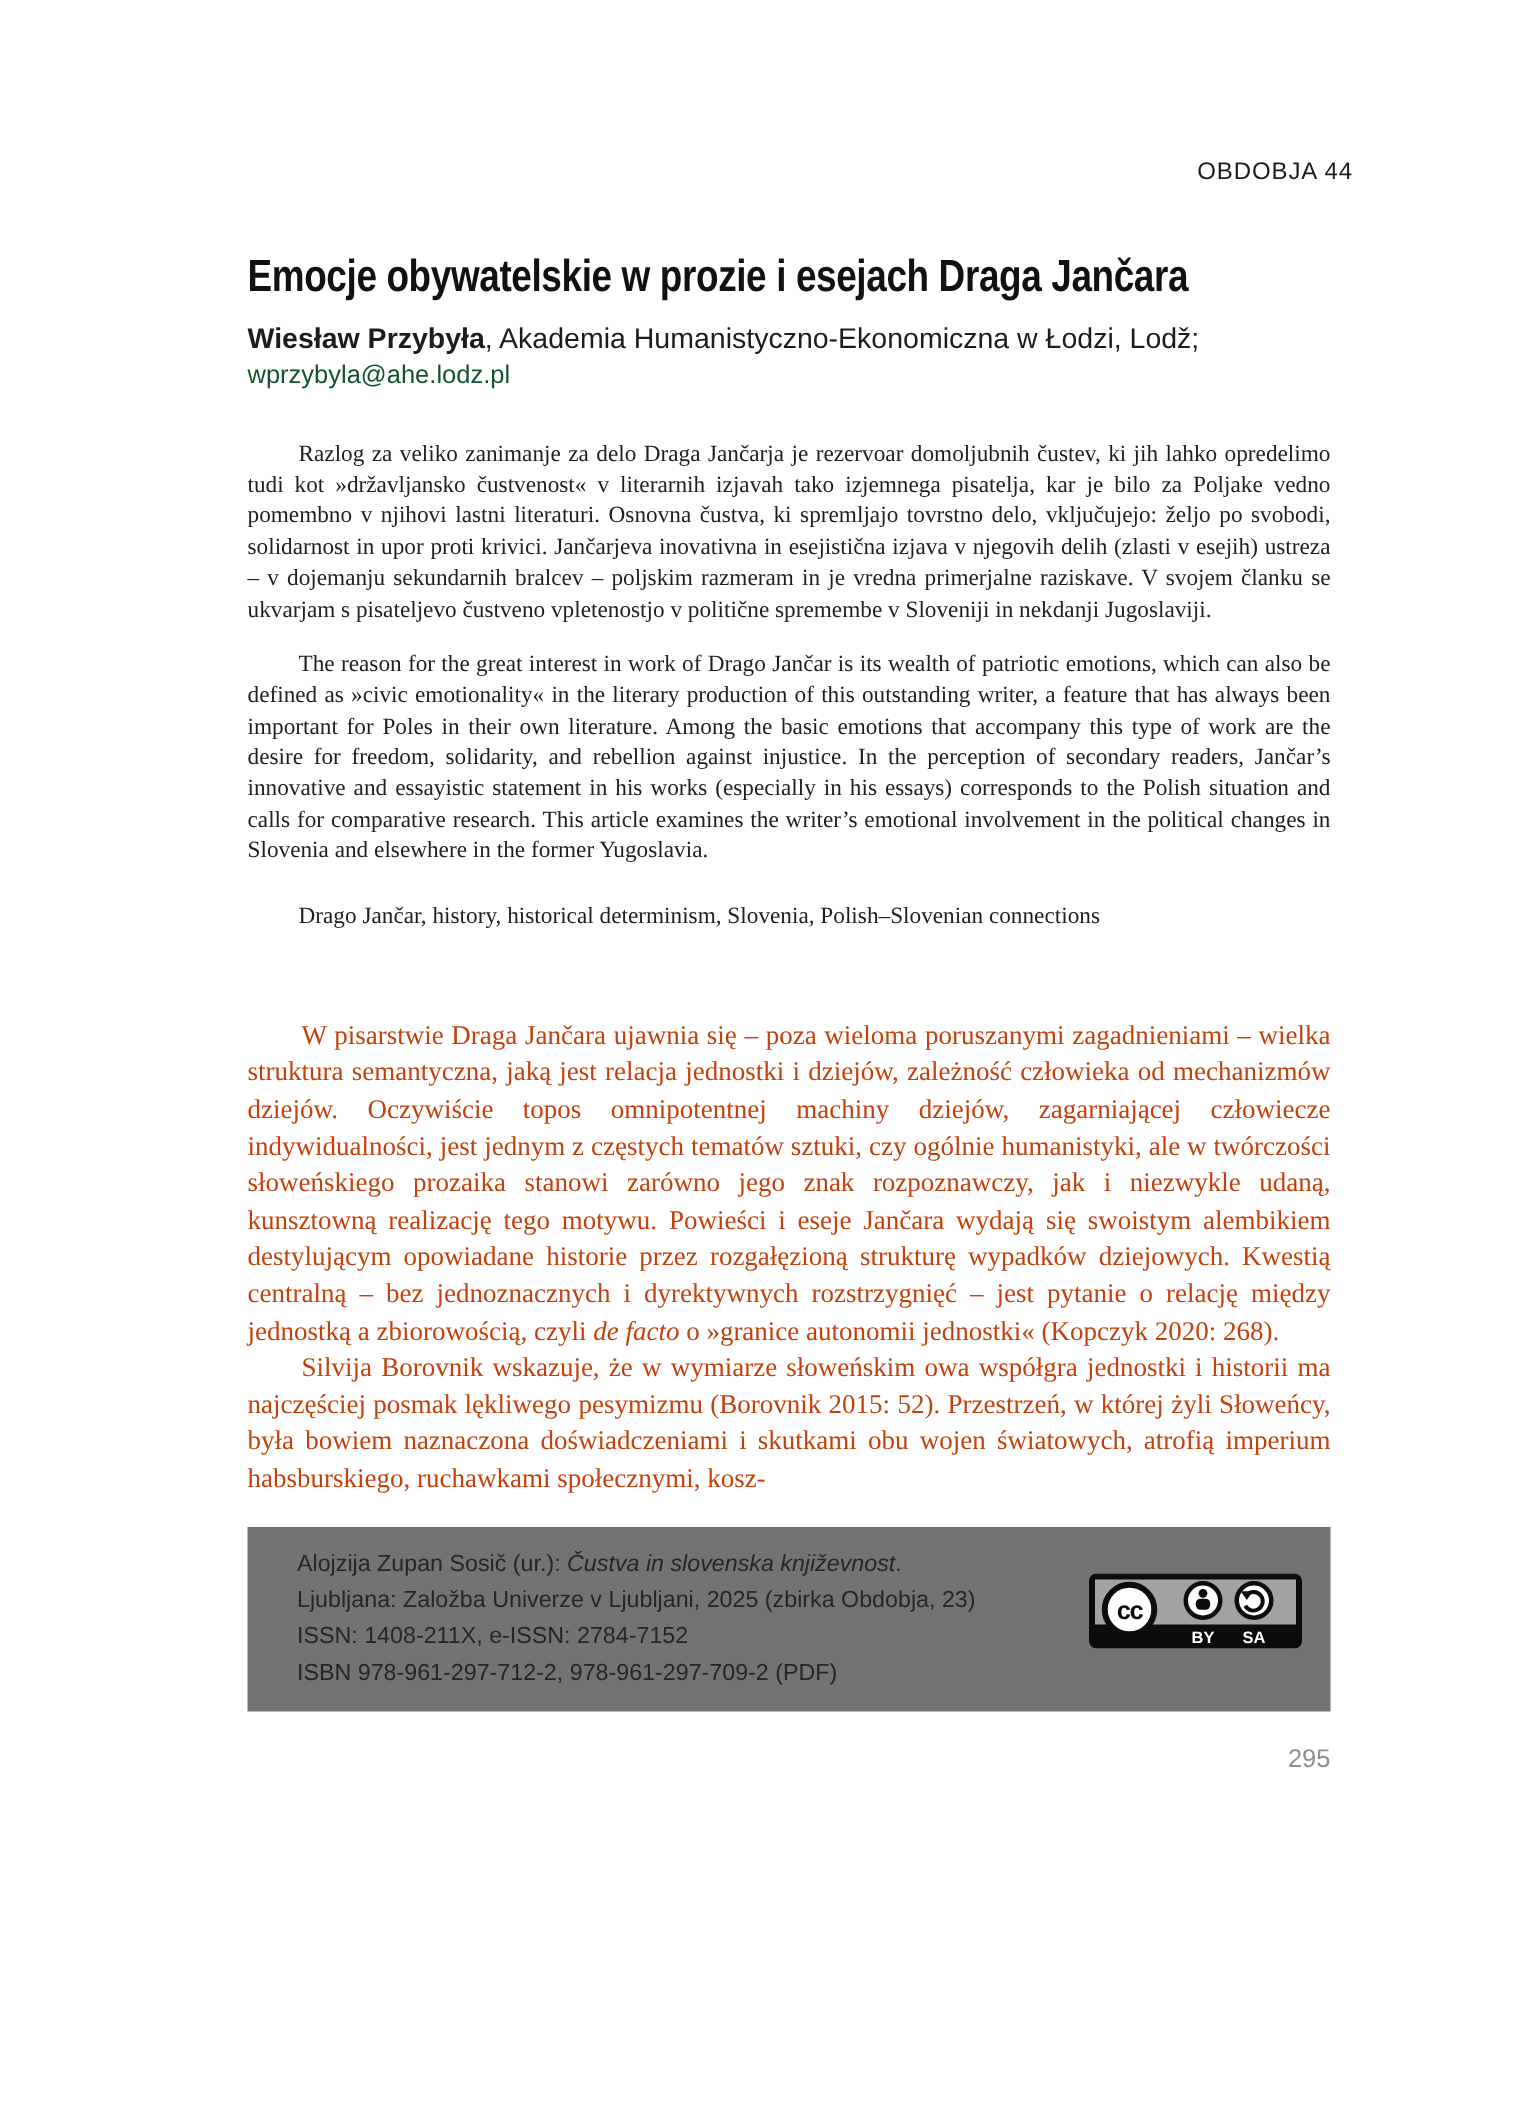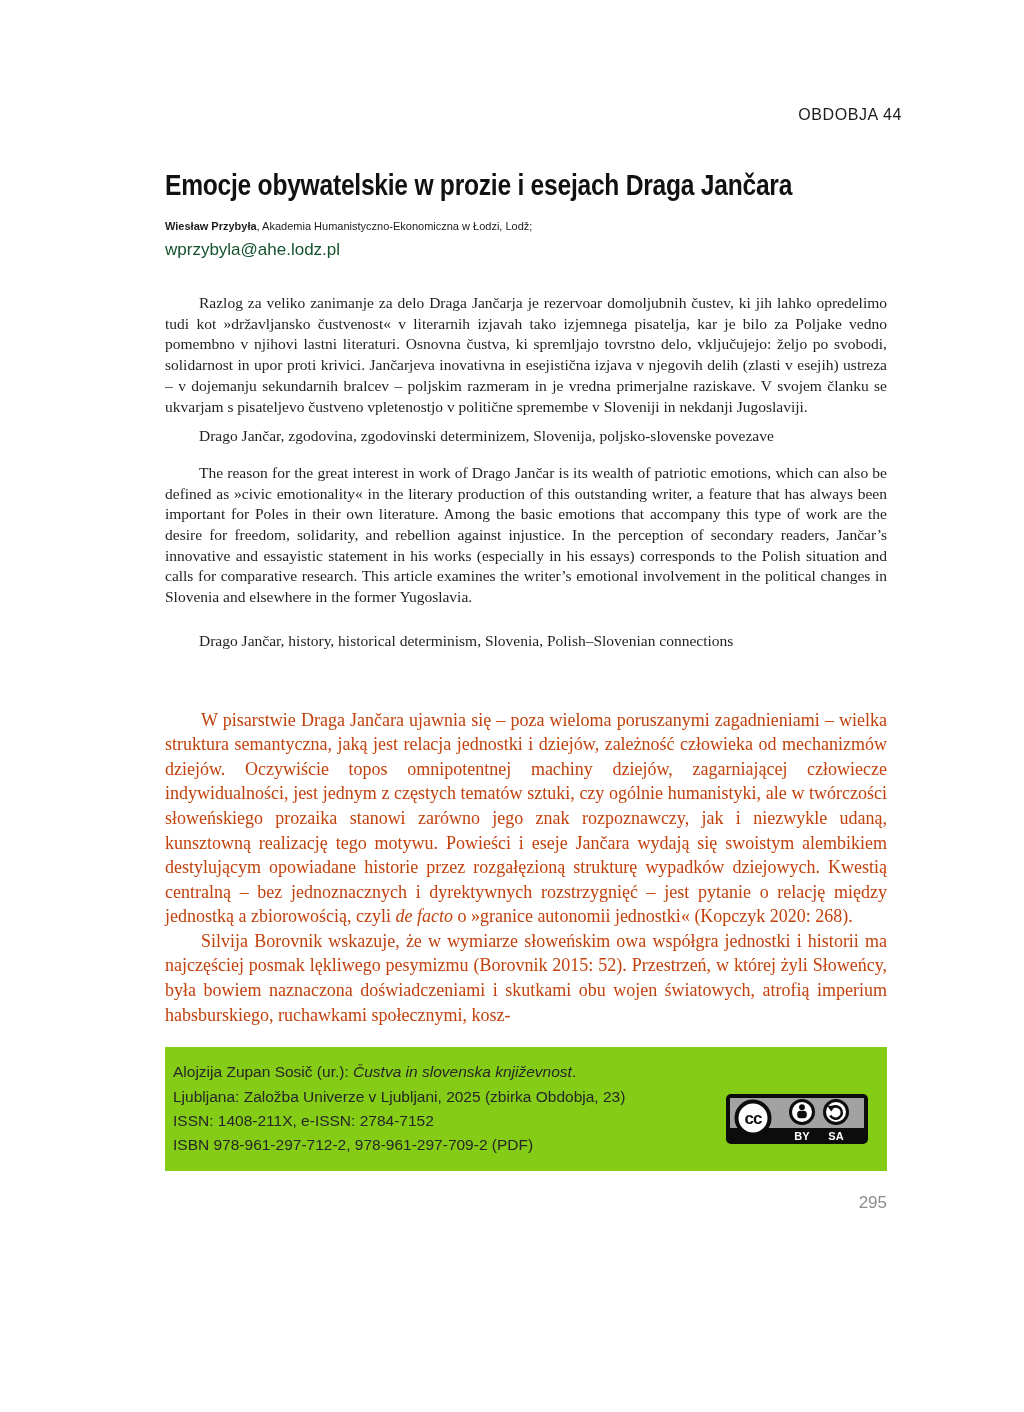--- a/index.html
+++ b/index.html
@@ -22,21 +22,21 @@
 
   .article-title {
     margin: 166px 0 0 0;
     font-size: 30px; line-height: 38px; font-weight: bold;
     color: #111;
     white-space: nowrap;
     transform: scaleX(0.82); transform-origin: left center;
     letter-spacing: -0.3px;
   }
   .doi-line { margin-top: 24px; font-size: 17px; line-height: 22px; color: #1c1c1c; }
-  .author-line { margin-top: 12px; font-size: 11px; line-height: 21px; color: #1c1c1c; }
+  .author-line { margin-top: 12px; font-size: 19px; line-height: 21px; color: #1c1c1c; }
   .author-line .author-name { font-weight: bold; }
   .email-line { margin-top: 2px; font-size: 17px; line-height: 21px; color: #14532d; text-decoration: none; display: inline-block; }
 
   .abstract, .keywords {
     font-family: "Liberation Serif", serif;
     font-size: 15.5px; line-height: 20.7px;
     color: #1f1f1f;
     text-align: justify;
     text-indent: 34px;
   }
@@ -51,35 +51,34 @@
     font-size: 18px; line-height: 24.6px;
     color: #c2410c;
     text-align: justify;
   }
   .body-text p { margin: 0; text-indent: 36px; }
   .italic { font-style: italic; }
 
   .colophon {
     margin-top: 20px;
     position: relative;
-    background: #84cc16;
+    background: #737373;
     width: 722px; min-height: 110px;
     box-sizing: border-box;
-    padding: 13px 180px 13px 8px;
+    padding: 13px 180px 13px 33px;
   }
   .colophon-line {
     font-size: 15.5px; line-height: 24.4px; color: #262626;
     white-space: nowrap;
   }
 
   .cc-badge {
     position: absolute; right: 19px; top: 31px;
     width: 142px; height: 47px;
     cursor: pointer;
-    margin-top: 16px;
   }
   .cc-badge svg { display: block; }
 
   .page-number {
     margin-top: 22px;
     text-align: right;
     font-size: 17px; color: #8d8d8d;
   }
 </style>
 </head>
@@ -92,21 +91,20 @@
   <div class="content">
 
     <h1 class="article-title">Emocje obywatelskie w prozie i esejach Draga Jančara</h1>
 
 
     <div class="author-line"><span class="author-name">Wiesław Przybyła</span><span>, Akademia Humanistyczno-Ekonomiczna w Łodzi, Lodž;</span></div>
 
     <a class="email-line">wprzybyla@ahe.lodz.pl</a>
 
     <div class="abstract abstract-sl">Razlog za veliko zanimanje za delo Draga Jančarja je rezervoar domoljubnih čustev, ki jih lahko opredelimo tudi kot »državljansko čustvenost« v literarnih izjavah tako izjemnega pisatelja, kar je bilo za Poljake vedno pomembno v njihovi lastni literaturi. Osnovna čustva, ki spremljajo tovrstno delo, vključujejo: željo po svobodi, solidarnost in upor proti krivici. Jančarjeva inovativna in esejistična izjava v njegovih delih (zlasti v esejih) ustreza – v dojemanju sekundarnih bralcev – poljskim razmeram in je vredna primerjalne raziskave. V svojem članku se ukvarjam s pisateljevo čustveno vpletenostjo v politične spremembe v Sloveniji in nekdanji Jugoslaviji.</div>
-    <div class="keywords keywords-sl">Drago Jančar, zgodovina, zgodovinski determinizem, Slovenija, poljsko-slovenske povezave</div>
 
     <div class="abstract abstract-en">The reason for the great interest in work of Drago Jančar is its wealth of patriotic emotions, which can also be defined as »civic emotionality« in the literary production of this outstanding writer, a feature that has always been important for Poles in their own literature. Among the basic emotions that accompany this type of work are the desire for freedom, solidarity, and rebellion against injustice. In the perception of secondary readers, Jančar’s innovative and essayistic statement in his works (especially in his essays) corresponds to the Polish situation and calls for comparative research. This article examines the writer’s emotional involvement in the political changes in Slovenia and elsewhere in the former Yugoslavia.</div>
     <div class="keywords keywords-en">Drago Jančar, history, historical determinism, Slovenia, Polish–Slovenian connections</div>
 
     <div class="body-text">
       <p><span>W pisarstwie Draga Jančara ujawnia się – poza wieloma poruszanymi zagadnieniami – wielka struktura semantyczna, jaką jest relacja jednostki i dziejów, zależność człowieka od mechanizmów dziejów. Oczywiście topos omnipotentnej machiny dziejów, zagarniającej człowiecze indywidualności, jest jednym z częstych tematów sztuki, czy ogólnie humanistyki, ale w twórczości słoweńskiego prozaika stanowi zarówno jego znak rozpoznawczy, jak i niezwykle udaną, kunsztowną realizację tego motywu. Powieści i eseje Jančara wydają się swoistym alembikiem destylującym opowiadane historie przez rozgałęzioną strukturę wypadków dziejowych. Kwestią centralną – bez jednoznacznych i dyrektywnych rozstrzygnięć – jest pytanie o relację między jednostką a zbiorowością, czyli </span><span class="italic">de facto</span><span> o »granice autonomii jednostki« (Kopczyk 2020: 268).</span></p>
       <p>Silvija Borovnik wskazuje, że w wymiarze słoweńskim owa współgra jednostki i historii ma najczęściej posmak lękliwego pesymizmu (Borovnik 2015: 52). Przestrzeń, w której żyli Słoweńcy, była bowiem naznaczona doświadczeniami i skutkami obu wojen światowych, atrofią imperium habsburskiego, ruchawkami społecznymi, kosz-</p>
     </div>
 
     <div class="colophon">

